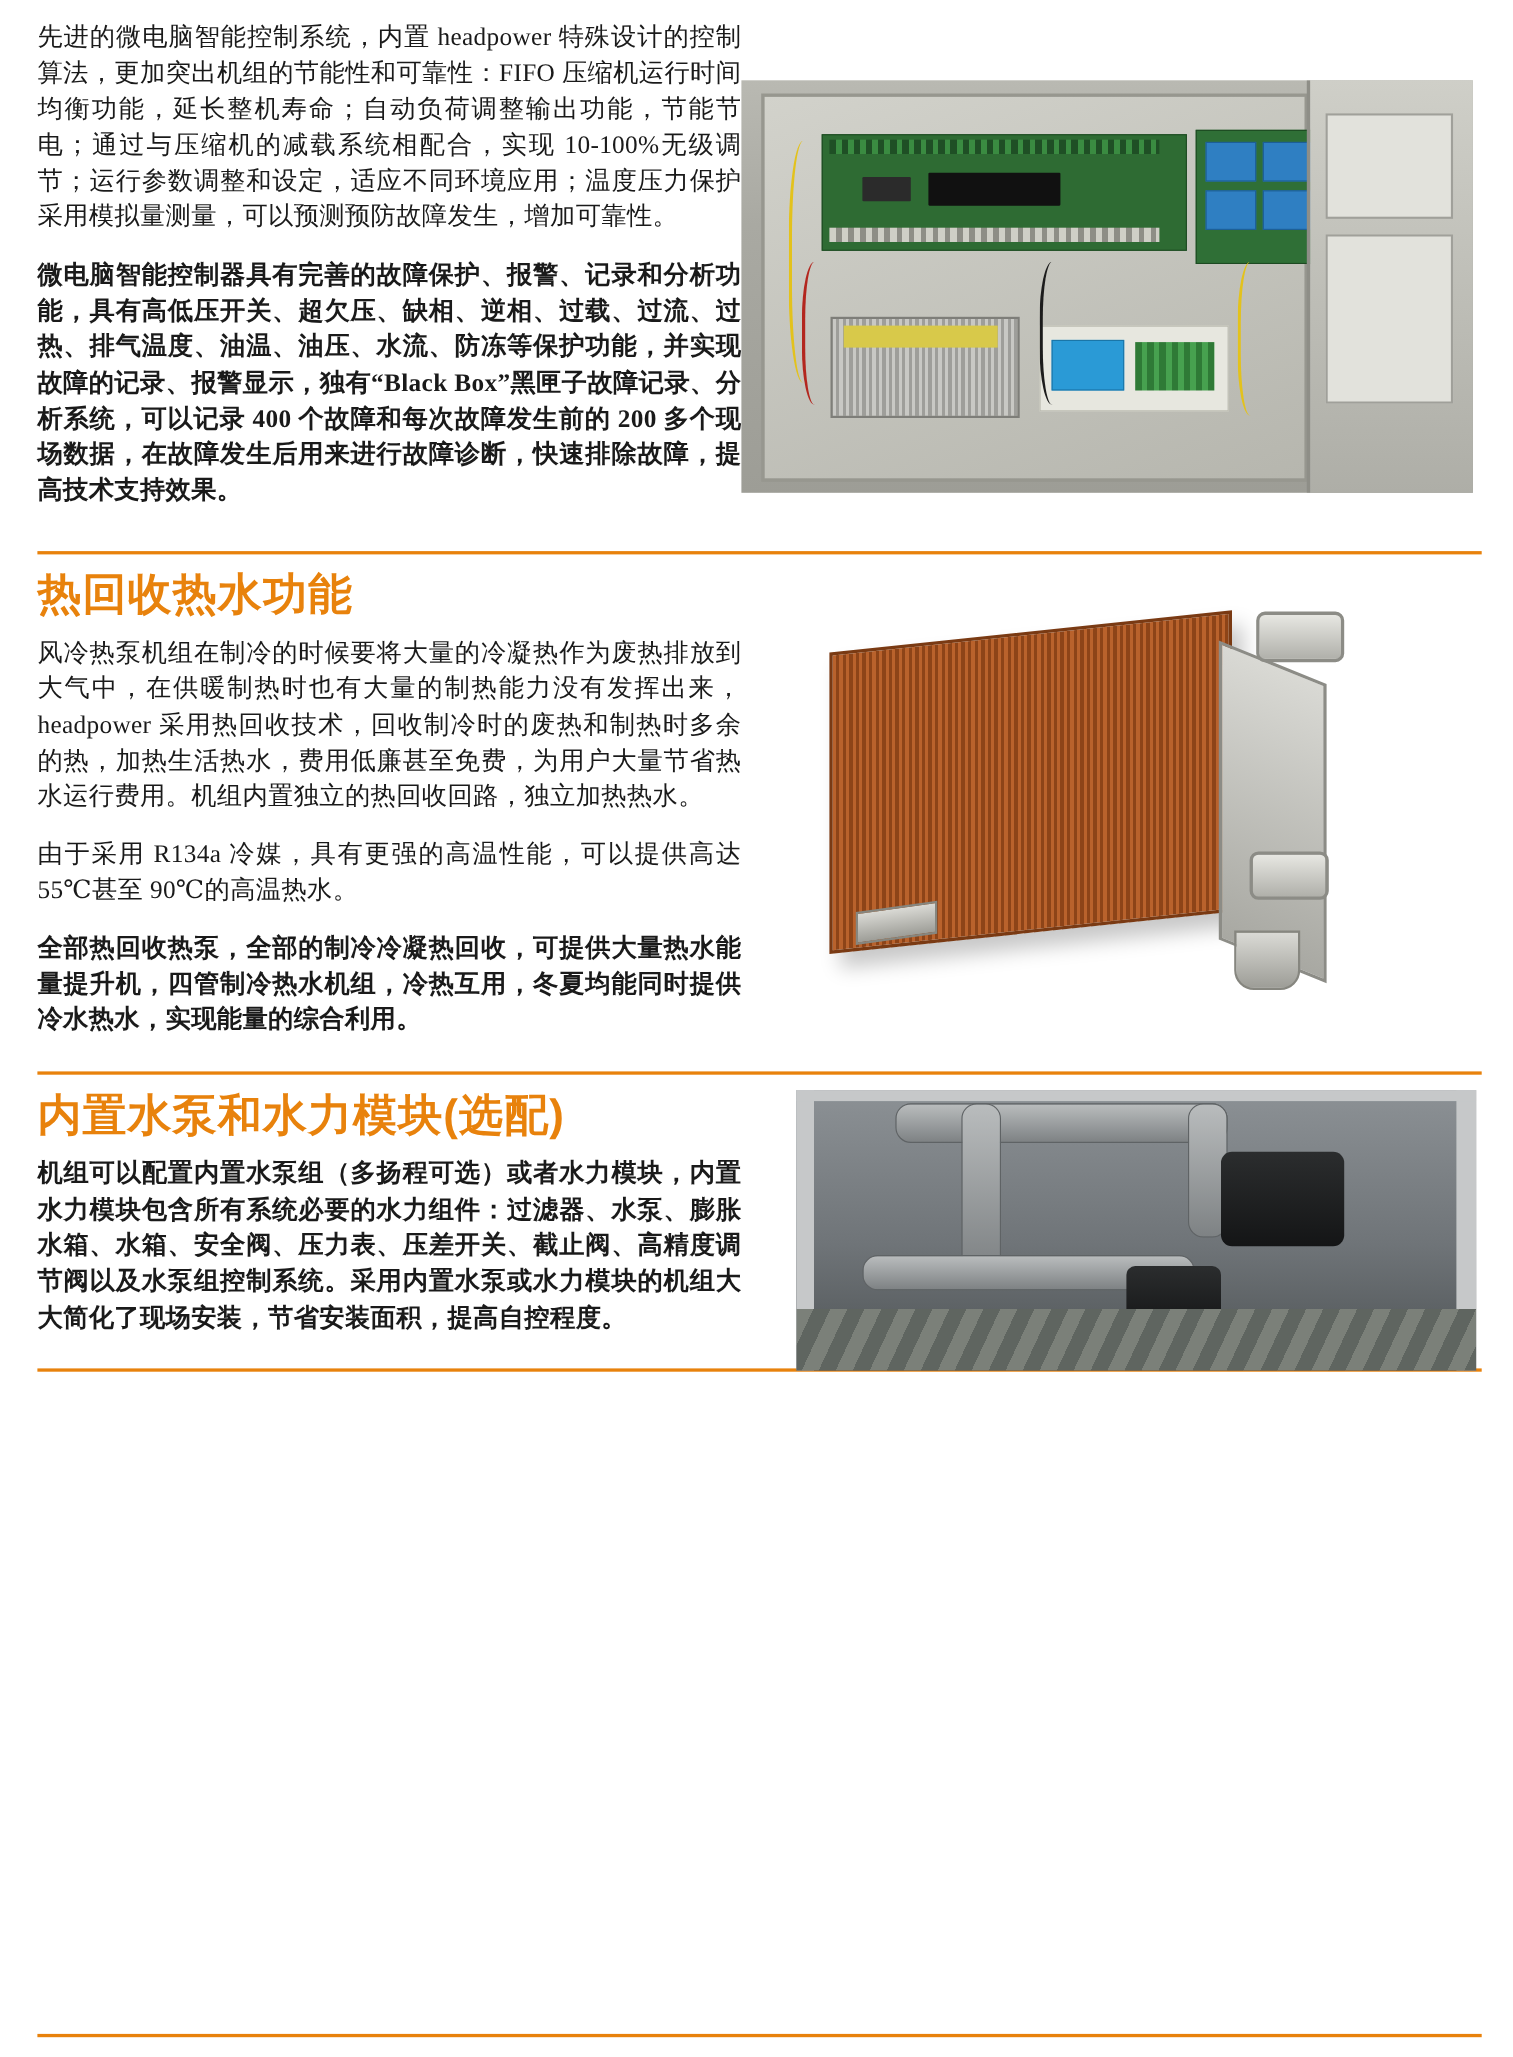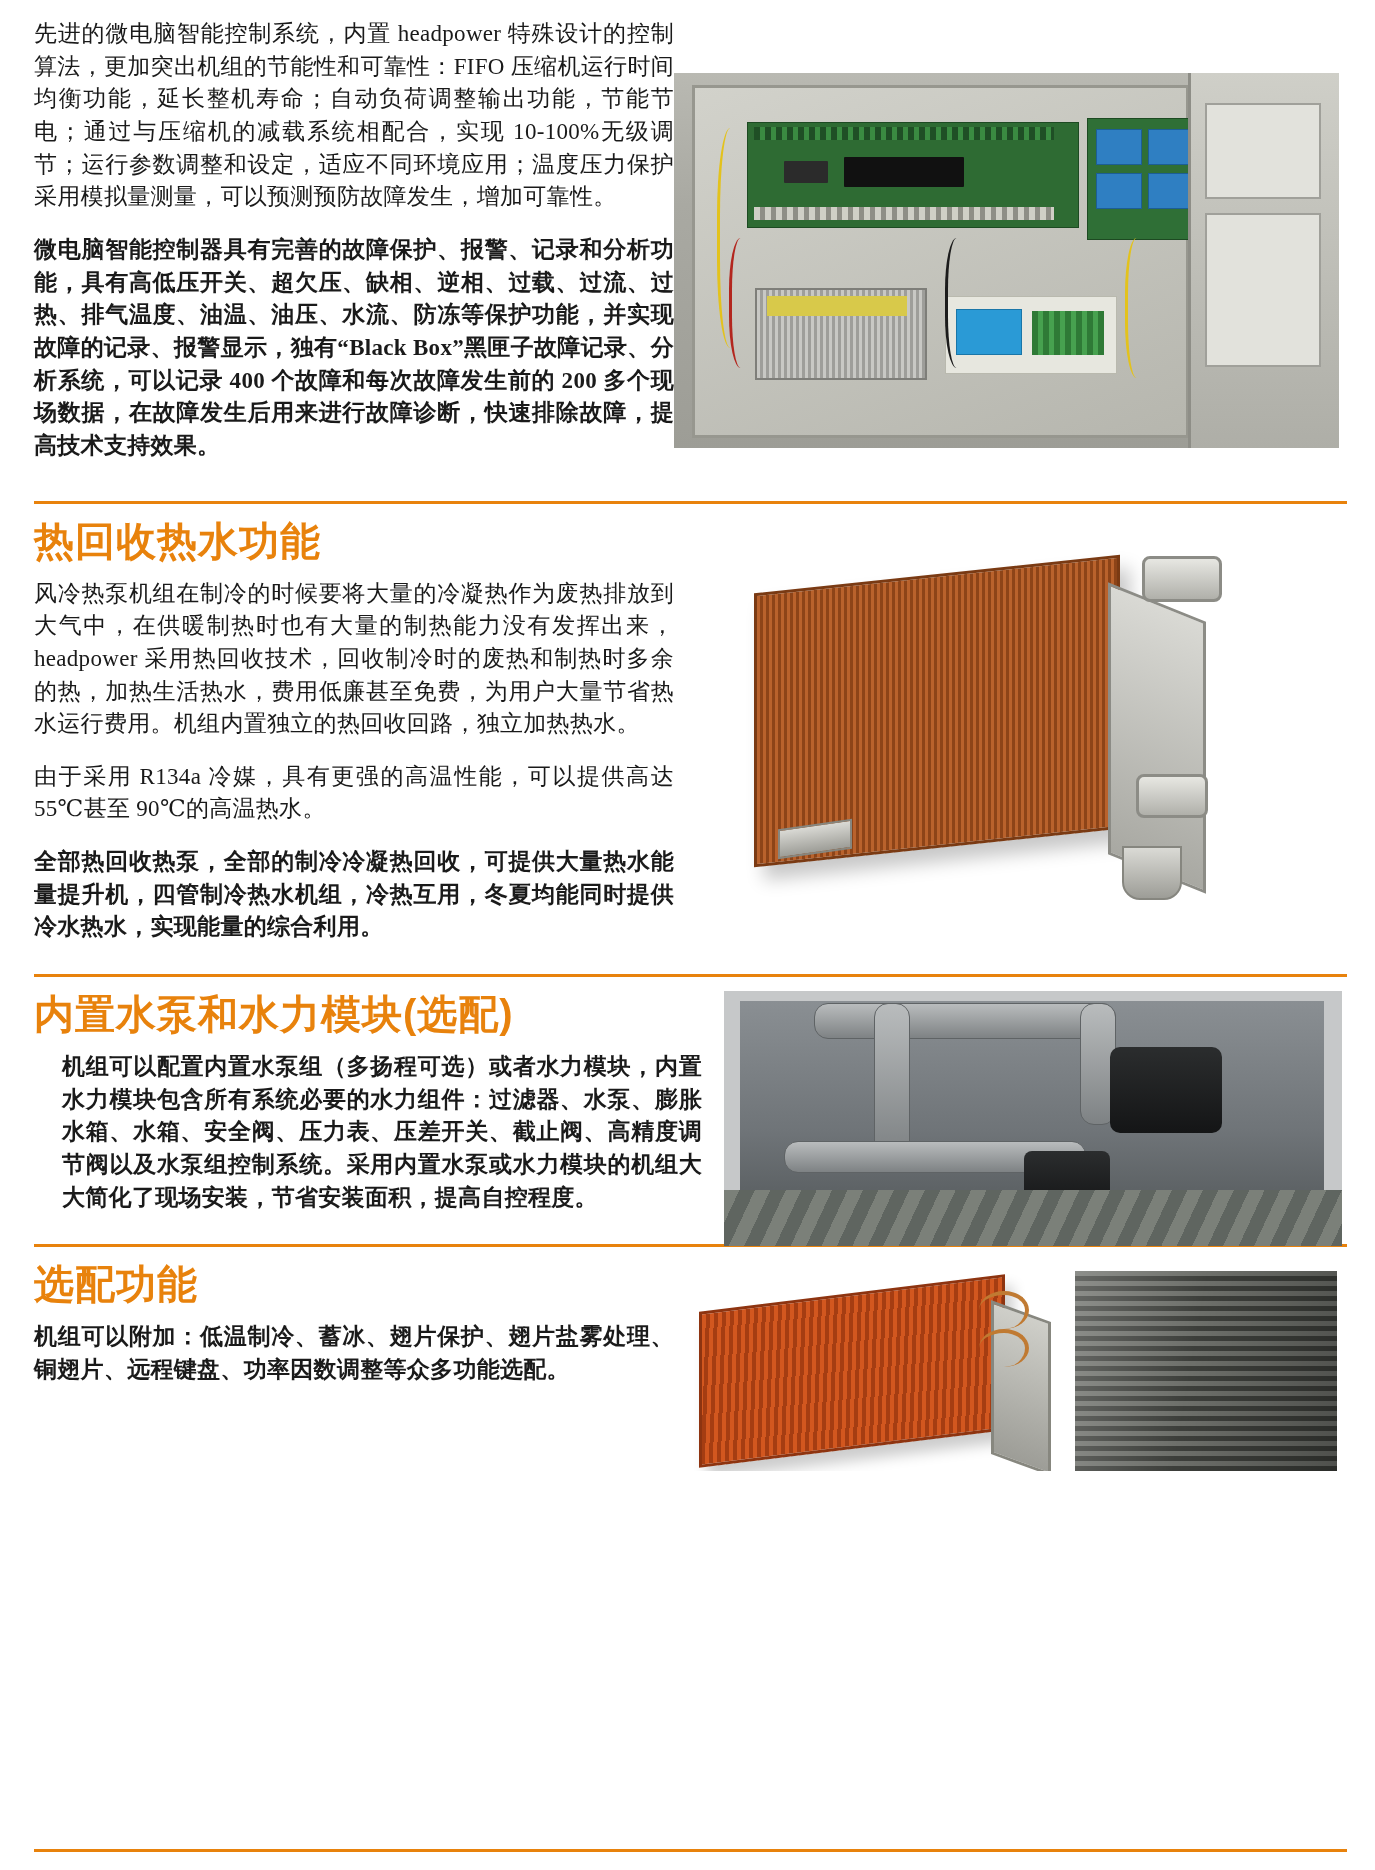--- a/index.html
+++ b/index.html
@@ -73,21 +73,20 @@
     position: absolute;
     top: 10px;
     left: 672px;
     width: 632px;
     height: 415px;
   }
 
   
   #sec-pump .text-col {
     width: 640px;
-    margin-left: 28px;
   }
   #sec-pump .img-wrap {
     position: absolute;
     top: 0px;
     left: 690px;
     width: 618px;
     height: 255px;
   }
 
   
@@ -369,34 +368,15 @@
         <div class="pump-frame" style="left:0;top:0;width:16px;height:100%;"></div>
         <div class="pump-frame" style="right:0;top:0;width:18px;height:100%;"></div>
         <div class="pump-frame" style="left:0;top:0;width:100%;height:10px;"></div>
         <div class="pump-floor"></div>
       </div>
     </div>
   </div>
 
   <hr class="rule" style="margin-top:30px;">
 
-  <div class="section" id="sec-option">
-    <h2 class="sec-title">选配功能</h2>
-
-    <div class="text-col">
-      <p class="body">机组可以附加：低温制冷、蓄冰、翅片保护、翅片盐雾处理、铜翅片、远程键盘、功率因数调整等众多功能选配。</p>
-    </div>
-
-    <div class="img-wrap">
-      <div class="photo photo-coil">
-        <div class="coil-body"></div>
-        <div class="coil-side"></div>
-        <div class="coil-tube" style="left:300px;top:20px;width:46px;height:34px;border-bottom:none;border-left:none;"></div>
-        <div class="coil-tube" style="left:300px;top:58px;width:46px;height:34px;border-bottom:none;border-left:none;"></div>
-      </div>
-      <div class="photo photo-fin">
-        <div class="fin-sheen"></div>
-      </div>
-    </div>
-  </div>
 
   <div class="bottom-rule"></div>
 </div>
 
 </body></html>

